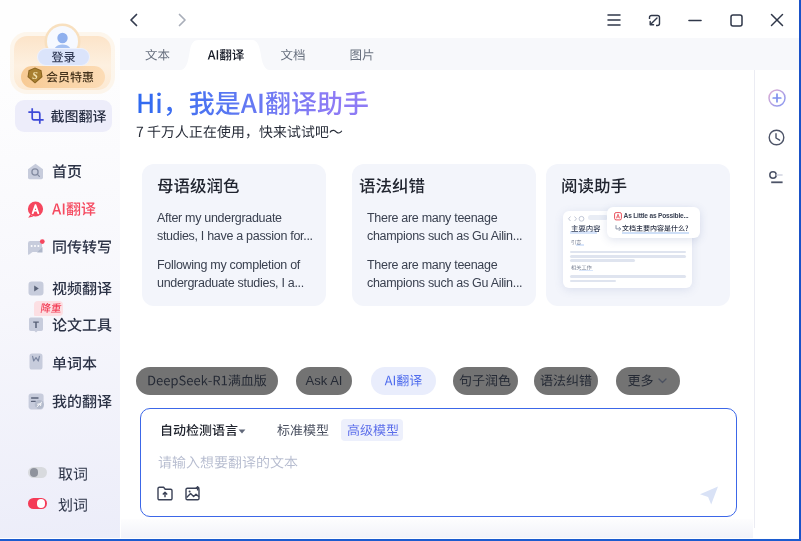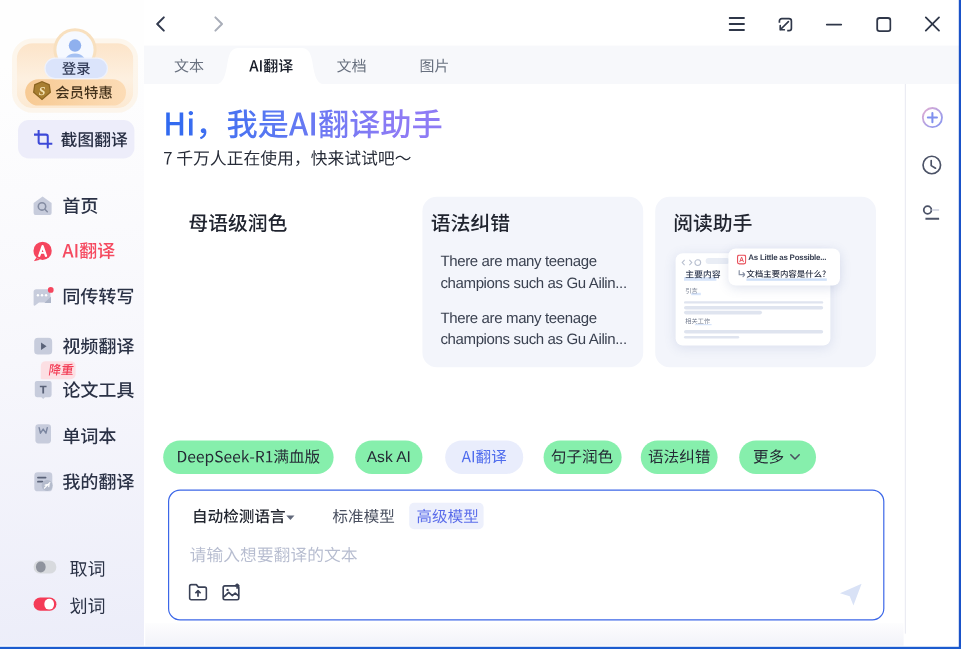--- a/index.html
+++ b/index.html
@@ -28,21 +28,21 @@
 
 .card{position:absolute;top:164px;width:184px;height:142px;border-radius:12px;background:#f3f5fb}
 #card1{left:142px}#card2{left:352px}#card3{left:546px}
 .cbody{position:absolute;left:15px;top:46px;width:172px;font-size:12.5px;line-height:17.5px;color:#3a4150;letter-spacing:-0.3px;white-space:nowrap}
 .cbody p+p{margin-top:12px}
 
 #mini{position:absolute;left:17px;top:47px;width:129px;height:77px;border-radius:6px;background:#fff;box-shadow:0 2px 10px rgba(80,100,160,.14)}
 .mbar{position:absolute;background:#dfe4ef;border-radius:1.5px;height:2.6px}
 #tooltip{position:absolute;left:61px;top:42.5px;width:93px;height:31.5px;border-radius:6px;background:#fff;box-shadow:0 2px 9px rgba(80,100,160,.18)}
 
-.pill{position:absolute;top:367px;height:28px;border-radius:14px;background:#86efac}
+.pill{position:absolute;top:367px;height:28px;border-radius:14px;background:#737373}
 .pill span{display:block;text-align:center;font-size:13px;line-height:28px;color:#252a35}
 
 #inputbox{position:absolute;left:140px;top:408px;width:597px;height:109px;border-radius:10px;border:1.5px solid #3c67e8;background:#fff}
 #gaojipill{position:absolute;left:341px;top:419px;width:62px;height:22px;border-radius:4px;background:#edf0fc}
 
 #rdiv{position:absolute;left:753.5px;top:70px;width:1px;height:458px;background:#ebecf3}
 
 #belowbox{position:absolute;left:121px;top:519px;width:632px;height:19px;background:linear-gradient(180deg,#fdfdfe,#f2f3f9)}
 </style></head>
 <body>
@@ -143,20 +143,26 @@
 <svg class="abs" style="left:688px;top:19px" width="14" height="3" viewBox="0 0 14 3" stroke="#2f3749" stroke-width="1.6" stroke-linecap="round">
       <line x1="1" y1="1.5" x2="13" y2="1.5"></line>
     </svg>
 <svg class="abs" style="left:730px;top:14px" width="13" height="13" viewBox="0 0 13 13" fill="none" stroke="#2f3749" stroke-width="1.5">
       <rect x="1" y="1" width="11" height="11" rx="2"></rect>
     </svg>
 <svg class="abs" style="left:770px;top:13px" width="14" height="14" viewBox="0 0 14 14" stroke="#2f3749" stroke-width="1.5" stroke-linecap="round">
       <line x1="1.5" y1="1.5" x2="12.5" y2="12.5"></line>
       <line x1="12.5" y1="1.5" x2="1.5" y2="12.5"></line>
     </svg>
+<div class="card" id="card1">
+      <div class="cbody">
+        <p>After my undergraduate<br>studies, I have a passion for...</p>
+        <p>Following my completion of<br>undergraduate studies, I a...</p>
+      </div>
+    </div>
 <div class="card" id="card2">
       <div class="cbody">
         <p>There are many teenage<br>champions such as Gu Ailin...</p>
         <p>There are many teenage<br>champions such as Gu Ailin...</p>
       </div>
     </div>
 <div class="card" id="card3">
   <div id="mini">
     <svg class="abs" style="left:4px;top:4px" width="26" height="8" viewBox="0 0 26 8" fill="none" stroke="#b9c0d0" stroke-width="0.9">
           <path d="M3.5 1.5 L1.5 3.8 L3.5 6 M7.5 1.5 L9.5 3.8 L7.5 6"></path>

